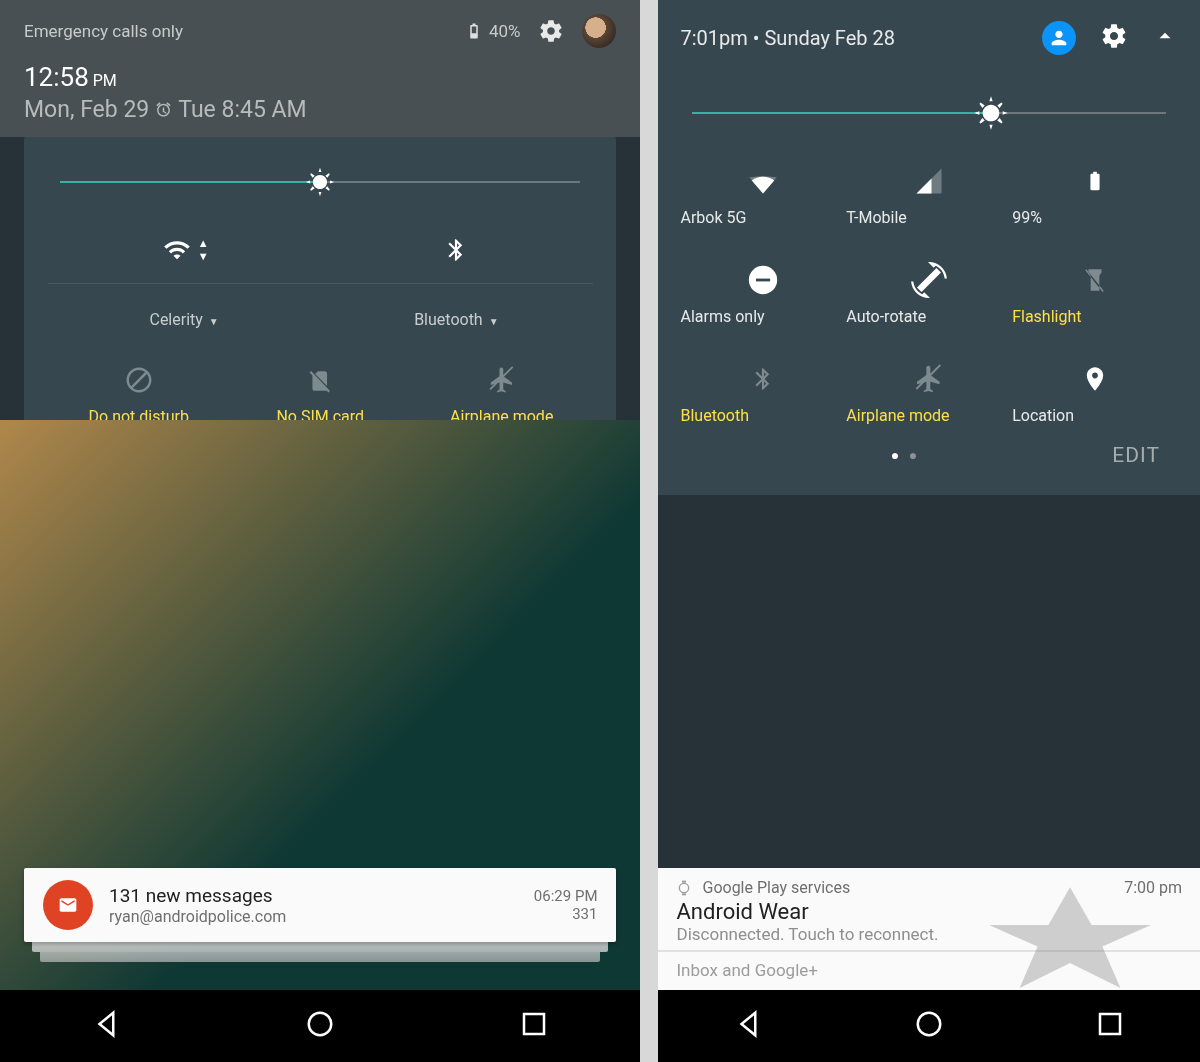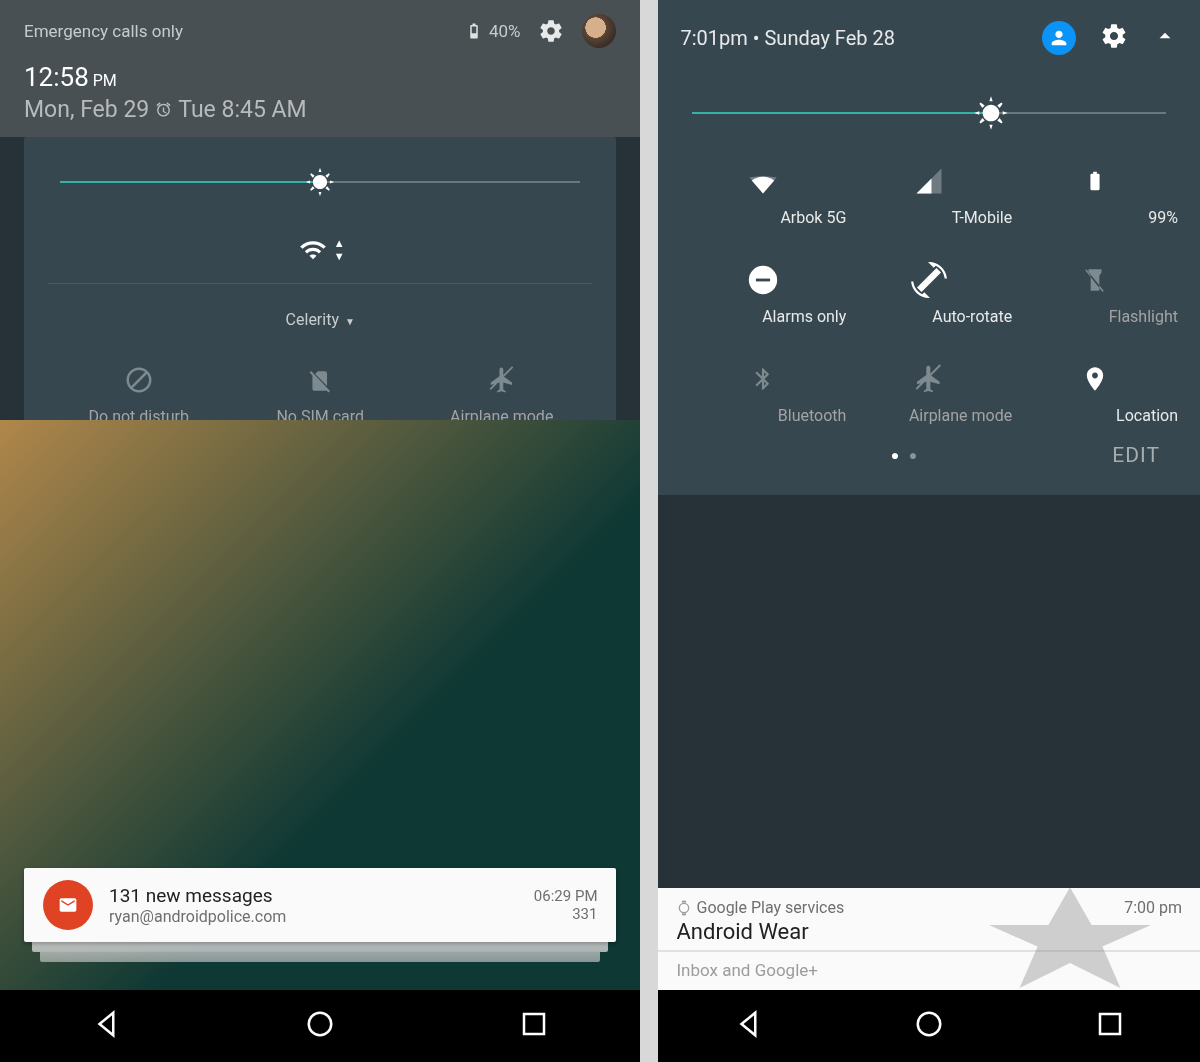--- a/index.html
+++ b/index.html
@@ -30,46 +30,46 @@
   
   .qs-row1 { display: flex; }
   .qs-big { flex: 1; text-align: center; }
   .qs-big .ic { height: 50px; display: flex; justify-content: center; align-items: center; }
   .qs-sep { height: 1px; background: #4b5a61; margin: 8px 0; }
   .qs-big .lbl { color: #c9cdce; font-size: 16px; padding: 6px 0 2px 0; margin-top: 20px; }
   .qs-big .lbl .tri { font-size: 10px; margin-left: 6px; }
   
   .tile-grid { display: grid; grid-template-columns: repeat(3, 1fr); row-gap: 26px; margin-top: 26px; text-align: center; }
   .tile .ic { height: 46px; display: flex; justify-content: center; align-items: center; }
-  .tile .lbl { color: #a3a3a3; font-size: 16px; margin-top: 4px; }
+  .tile .lbl { color: #fde047; font-size: 16px; margin-top: 4px; }
   .tile.bright .lbl { color: #e8eaea; }
   .tile-grid.single { grid-template-columns: 1fr; }
   
   .notif1-wrap { position: absolute; left: 24px; right: 24px; bottom: 100px; }
   .notif1 { background: #fafafa; border-radius: 2px; padding: 12px 19px; display: flex; align-items: center; box-shadow: 0 2px 4px rgba(0,0,0,.3); position: relative; z-index: 2;}
   .notif1 .avatar { width: 50px; height: 50px; border-radius: 50%; background: #e04224; display: flex; align-items: center; justify-content: center; margin-right: 16px; }
   .notif1 .title { color: #212121; font-size: 19px; }
   .notif1 .sub { color: #6f6f6f; font-size: 16px; }
   .notif1 .right { text-align: right; color: #6f6f6f; font-size: 15px; }
   .notif-shadow { height: 10px; background: linear-gradient(#e8e8e8,#d0d0d0); margin: 0 8px; border-radius: 0 0 2px 2px; opacity: .8;}
   .notif-shadow2 { height: 10px; background: linear-gradient(#d6d6d6,#bdbdbd); margin: 0 16px; border-radius: 0 0 2px 2px; opacity: .7;}
   
   .p2-top { height: 76px; background: #37474F; display: flex; align-items: center; padding: 16px 22px; color: #e8eaea; font-size: 20px; }
   .p2-icons { display: flex; align-items: center; gap: 24px; }
   .p2-qs { background: #37474F; padding: 8px 22px 4px 22px; }
   .p2-slider { margin: 12px 12px 20px 12px; }
-  .p2-grid { display: grid; grid-template-columns: repeat(3,1fr); row-gap: 30px; margin-top: 28px; text-align: right; }
+  .p2-grid { display: grid; grid-template-columns: repeat(3,1fr); row-gap: 30px; margin-top: 28px; text-align: left; }
   .p2-bottom { display: flex; align-items: center; padding: 18px 18px 24px 18px; }
   .dots { flex: 1; text-align: center; color: #8a9498; font-size: 14px; letter-spacing: 3px;}
   .dots .on { color: #fff; }
   .edit { color: #a5adae; font-size: 21px; letter-spacing: 1px; }
   
   .notif2 { position: absolute; left: 0; right: 0; bottom: 72px; }
   .notif2-card { background: #fafafa; padding: 10px 18px 6px 18px; color: #6f6f6f; font-size: 16px; position: relative; }
-  .notif2-card .head { display: flex; align-items: center; gap: 4px; }
+  .notif2-card .head { display: flex; align-items: center; gap: 10px; }
   .notif2-card .title { color: #212121; font-size: 22px; margin-top: 2px;}
   .notif2-card .sub { color: #8e8e8e; font-size: 17px; }
   .notif2-sep { height: 2px; background: #e1e1e1; }
   .notif2-more { background: #fafafa; padding: 8px 18px 10px 18px; color: #9c9c9c; font-size: 17px; }
   .watermark { position: absolute; right: 40px; bottom: 0; opacity: .35; pointer-events: none; }
   
   svg { fill: currentColor; }
   .dim { color: #7d8a8f; }
   .bright { color: #ffffff; }
   .avatar-img { width: 34px; height: 34px; border-radius: 50%; background: radial-gradient(circle at 40% 40%, #d6b08b 35%, #5b4537 36%, #3a2e27 70%); }
@@ -129,20 +129,29 @@
       <div class="qs-big">
         <div class="ic bright">
           <svg width="34" height="28" viewBox="0 0 24 24">
                 <path d="M1 9l2 2c4.97-4.97 13.03-4.97 18 0l2-2C16.93 2.93 7.07 2.93 1 9zm8 8l3 3 3-3c-1.66-1.66-4.34-1.66-6 0zm-4-4l2 2c2.76-2.76 7.24-2.76 10 0l2-2C15.14 9.14 8.87 9.14 5 13z"></path>
               </svg>
           <span style="font-size:11px;margin-left:4px;">▲<br>▼</span>
         </div>
         <div class="qs-sep"></div>
         <div class="lbl"><span>Celerity</span><span class="tri">▼</span></div>
       </div>
+      <div class="qs-big">
+        <div class="ic bright">
+          <svg width="26" height="34" viewBox="0 0 24 24">
+                <path d="M17.71 7.71L12 2h-1v7.59L6.41 5 5 6.41 10.59 12 5 17.59 6.41 19 11 14.41V22h1l5.71-5.71L13.41 12l4.3-4.29zM13 5.83l1.88 1.88L13 9.59V5.83zm1.88 10.46L13 18.17v-3.76l1.88 1.88z"></path>
+              </svg>
+        </div>
+        <div class="qs-sep"></div>
+        <div class="lbl"><span>Bluetooth</span><span class="tri">▼</span></div>
+      </div>
     </div>
 
     <div class="tile-grid">
       <div class="tile dim">
         <div class="ic">
               <svg width="30" height="30" viewBox="0 0 24 24">
                 <path d="M12 2C6.48 2 2 6.48 2 12s4.48 10 10 10 10-4.48 10-10S17.52 2 12 2zM4 12c0-4.42 3.58-8 8-8 1.85 0 3.55.63 4.9 1.69L5.69 16.9C4.63 15.55 4 13.85 4 12zm8 8c-1.85 0-3.55-.63-4.9-1.69L18.31 7.1C19.37 8.45 20 10.15 20 12c0 4.42-3.58 8-8 8z"></path>
               </svg>
             </div>
         <div class="lbl">Do not disturb</div>
@@ -363,20 +372,21 @@
         <svg width="16" height="16" viewBox="0 0 24 24" style="color:#9e9e9e;">
               <circle cx="12" cy="12" r="7" fill="none" stroke="currentColor" stroke-width="2"></circle>
               <rect x="9" y="1" width="6" height="3"></rect>
               <rect x="9" y="20" width="6" height="3"></rect>
             </svg>
         <span>Google Play services</span>
         <span class="spacer"></span>
         <span>7:00 pm</span>
       </div>
       <div class="title">Android Wear</div>
+      <div class="sub">Disconnected. Touch to reconnect.</div>
     </div>
     <div class="notif2-sep"></div>
     <div class="notif2-more">
       <span>Inbox and Google+</span>
     </div>
     <svg class="watermark" width="180" height="110" viewBox="0 0 100 60">
           <polygon fill="#7d7d7d" points="50,5 62,35 95,35 68,52 78,85 50,65 22,85 32,52 5,35 38,35" transform="scale(1,.7)"></polygon>
         </svg>
   </div>
 

